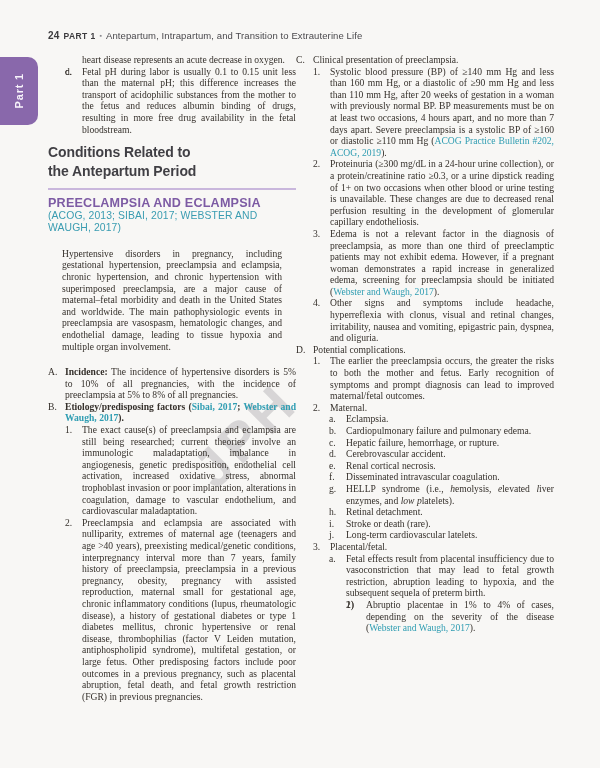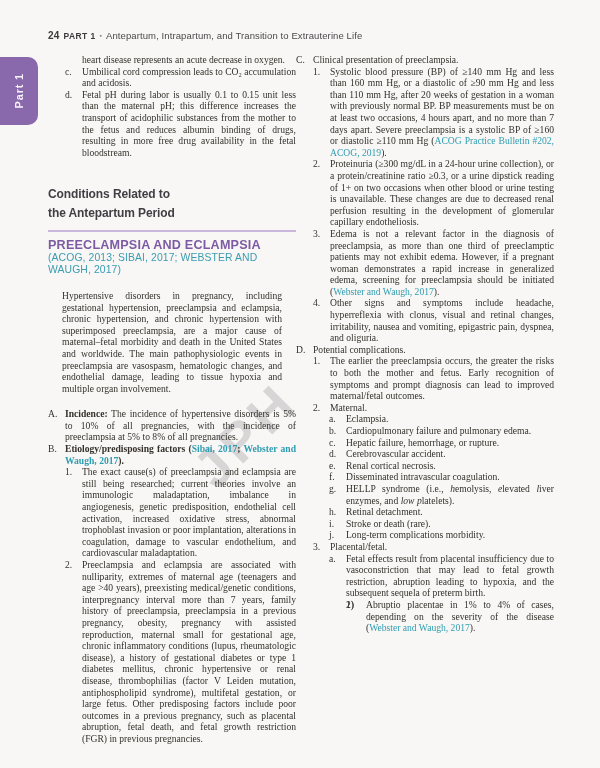--- a/index.html
+++ b/index.html
@@ -66,23 +66,23 @@
   .lvl1 > .lbl { left:0; }
   .lvl2       { padding-left:34px; }
   .lvl2 > .lbl { left:17px; }
   .lvl3       { padding-left:50px; }
   .lvl3 > .lbl { left:33px; }
   .lvl4       { padding-left:70px; }
   .lvl4 > .lbl { left:50px; }
   .cont.lvl2  { padding-left:34px; }
   .section-title {
     font-family:"Liberation Sans", sans-serif;
-    font-size:12px; line-height:18.5px; font-weight:bold;
+    font-size:14px; line-height:18.5px; font-weight:bold;
     color:#403f44; letter-spacing:-.1px;
-    margin-top:27px; text-align:left;
+    margin-top:8px; text-align:left;
   }
   .section-rule { height:2px; background:#c9b7dc; margin:8px 0 7px 0; }
   .subsection-title {
     font-family:"Liberation Sans", sans-serif;
     font-size:12.6px; line-height:13px; font-weight:bold;
     color:#7d5ba4; letter-spacing:.2px; text-align:left;
   }
   .citation-line {
     font-family:"Liberation Sans", sans-serif;
     font-size:10.4px; line-height:11.8px;
@@ -106,21 +106,21 @@
   <span class="chapter-title">Antepartum, Intrapartum, and Transition to Extrauterine Life</span>
 </div>
 
 <div class="side-tab">
   <span>Part 1</span>
 </div>
 
 <div class="columns">
   <div class="col col-left" id="col-left">
       <div class="cont lvl2"><span>heart disease represents an acute decrease in oxygen.</span></div>
-      <div class="item lvl2"><span class="lbl">c.</span><span>Umbilical cord compression leads to CO₂ accumulation and acidosis.</span></div>
+      <div class="item lvl2"><span class="lbl">c.</span></div>
       <div class="item lvl2"><span class="lbl">d.</span><span>Fetal pH during labor is usually 0.1 to 0.15 unit less than the maternal pH; this difference increases the transport of acidophilic substances from the mother to the fetus and reduces albumin binding of drugs, resulting in more free drug availability in the fetal bloodstream.</span></div>
       <h2 class="section-title">Conditions Related to<br>the Antepartum Period</h2>
       <div class="section-rule"></div>
       <h3 class="subsection-title">PREECLAMPSIA AND ECLAMPSIA</h3>
       <div class="citation-line">(ACOG, 2013; SIBAI, 2017; WEBSTER AND WAUGH, 2017)</div>
       <p class="para"><span>Hypertensive disorders in pregnancy, including gestational hypertension, preeclampsia and eclampsia, chronic hypertension, and chronic hypertension with superimposed preeclampsia, are a major cause of maternal–fetal morbidity and death in the United States and worldwide. The main pathophysiologic events in preeclampsia are vasospasm, hematologic changes, and endothelial damage, leading to tissue hypoxia and multiple organ involvement.</span></p>
       <div class="item lvl1"><span class="lbl">A.</span><span class="s-b">Incidence:</span><span> The incidence of hypertensive disorders is 5% to 10% of all pregnancies, with the incidence of preeclampsia at 5% to 8% of all pregnancies.</span></div>
       <div class="item lvl1"><span class="lbl">B.</span><span class="s-b">Etiology/predisposing factors</span><span class="s-b"> (</span><span class="s-bc">Sibai, 2017</span><span class="s-b">; </span><span class="s-bc">Webster and Waugh, 2017</span><span class="s-b">).</span></div>
       <div class="item lvl2"><span class="lbl">1.</span><span>The exact cause(s) of preeclampsia and eclampsia are still being researched; current theories involve an immunologic maladaptation, imbalance in angiogenesis, genetic predisposition, endothelial cell activation, increased oxidative stress, abnormal trophoblast invasion or poor implantation, alterations in coagulation, damage to vascular endothelium, and cardiovascular maladaptation.</span></div>
       <div class="item lvl2"><span class="lbl">2.</span><span>Preeclampsia and eclampsia are associated with nulliparity, extremes of maternal age (teenagers and age &gt;40 years), preexisting medical/genetic conditions, interpregnancy interval more than 7 years, family history of preeclampsia, preeclampsia in a previous pregnancy, obesity, pregnancy with assisted reproduction, maternal small for gestational age, chronic inflammatory conditions (lupus, rheumatologic disease), a history of gestational diabetes or type 1 diabetes mellitus, chronic hypertensive or renal disease, thrombophilias (factor V Leiden mutation, antiphospholipid syndrome), multifetal gestation, or large fetus. Other predisposing factors include poor outcomes in a previous pregnancy, such as placental abruption, fetal death, and fetal growth restriction (FGR) in previous pregnancies.</span></div>
@@ -136,21 +136,21 @@
       <div class="item lvl2"><span class="lbl">2.</span><span>Maternal.</span></div>
       <div class="item lvl3"><span class="lbl">a.</span><span>Eclampsia.</span></div>
       <div class="item lvl3"><span class="lbl">b.</span><span>Cardiopulmonary failure and pulmonary edema.</span></div>
       <div class="item lvl3"><span class="lbl">c.</span><span>Hepatic failure, hemorrhage, or rupture.</span></div>
       <div class="item lvl3"><span class="lbl">d.</span><span>Cerebrovascular accident.</span></div>
       <div class="item lvl3"><span class="lbl">e.</span><span>Renal cortical necrosis.</span></div>
       <div class="item lvl3"><span class="lbl">f.</span><span>Disseminated intravascular coagulation.</span></div>
       <div class="item lvl3"><span class="lbl">g.</span><span>HELLP syndrome (i.e., </span><span class="s-i">h</span><span>emolysis, </span><span class="s-i">e</span><span>levated </span><span class="s-i">l</span><span>iver enzymes, and </span><span class="s-i">low p</span><span>latelets).</span></div>
       <div class="item lvl3"><span class="lbl">h.</span><span>Retinal detachment.</span></div>
       <div class="item lvl3"><span class="lbl">i.</span><span>Stroke or death (rare).</span></div>
-      <div class="item lvl3"><span class="lbl">j.</span><span>Long-term complications morbidity.</span></div>
+      <div class="item lvl3"><span class="lbl">j.</span><span>Long-term cardiovascular latelets.</span></div>
       <div class="item lvl2"><span class="lbl">3.</span><span>Placental/fetal.</span></div>
       <div class="item lvl3"><span class="lbl">a.</span><span>Fetal effects result from placental insufficiency due to vasoconstriction that may lead to fetal growth restriction, abruption leading to hypoxia, and the subsequent sequela of preterm birth.</span></div>
       <div class="item lvl4"><span class="lbl">1)</span></div>
       <div class="item lvl4"><span class="lbl">2)</span><span>Abruptio placentae in 1% to 4% of cases, depending on the severity of the disease (</span><span class="s-c">Webster and Waugh, 2017</span><span>).</span></div>
     </div>
 </div>
 
 <div class="watermark">
   <span>JPH</span>
 </div>

